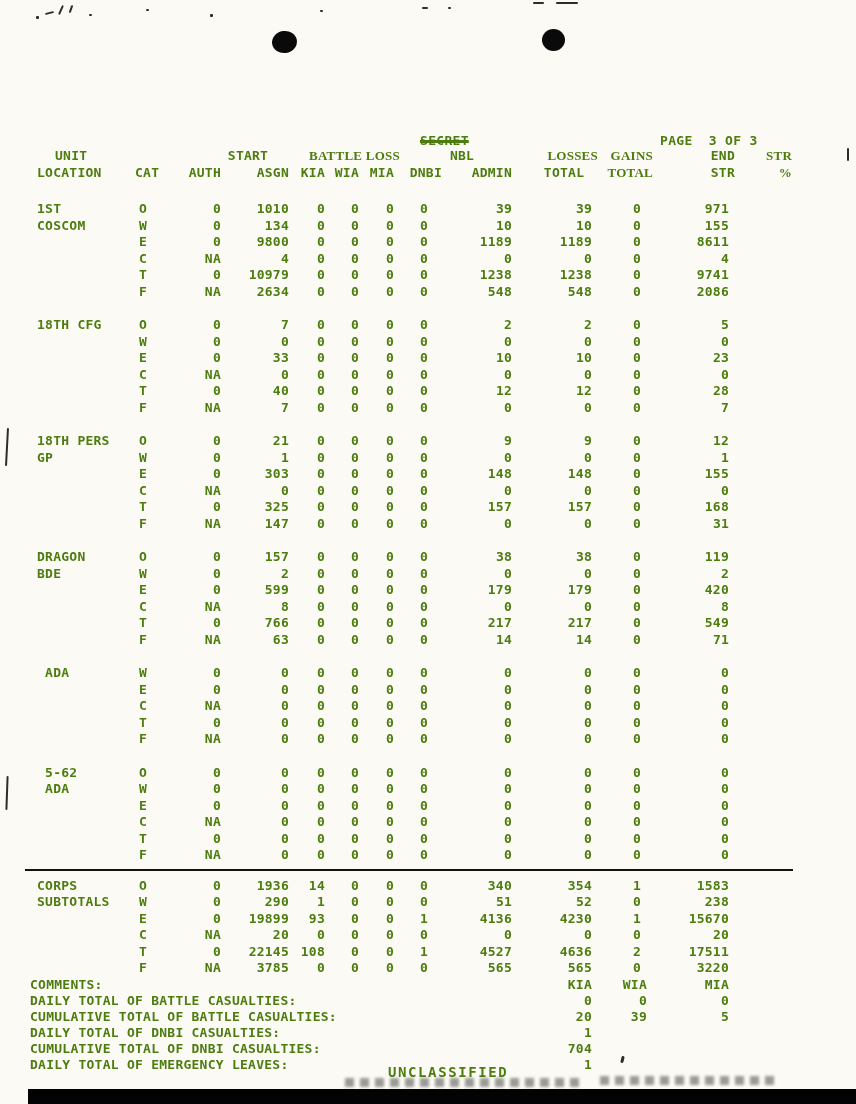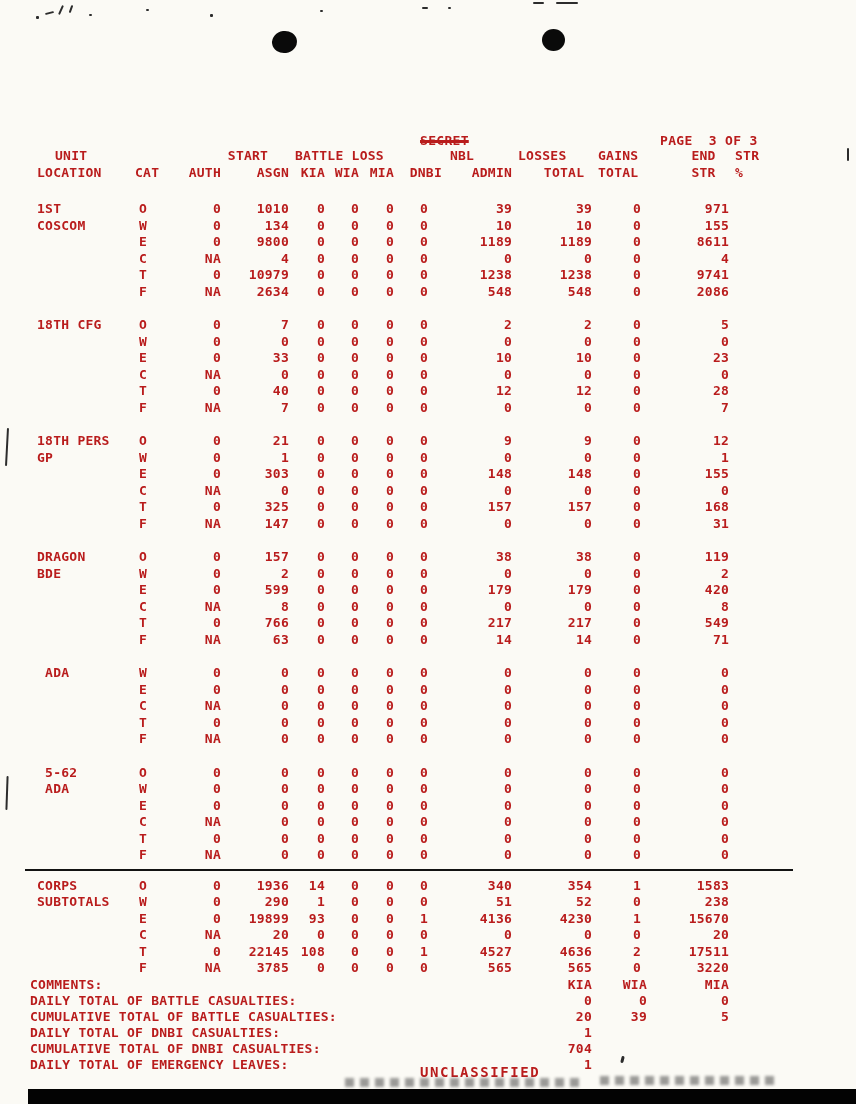--- a/index.html
+++ b/index.html
@@ -1,45 +1,45 @@
 <!DOCTYPE html>
 <html><head>
 <meta charset="utf-8">
 <style>
   html,body { margin:0; padding:0; background:#9a9a9a; }
   .page {
     position:relative; width:856px; height:1104px; margin:0 auto;
     background:#fbfaf5; overflow:hidden;
     font-family:"DejaVu Sans Mono", monospace;
-    font-weight:bold; color:#b91c1c;
+    font-weight:bold; color:#4d7c0f;
   }
   
   .secret {
     position:absolute; left:420px; top:133px; font-size:13px;
     text-decoration:line-through; text-decoration-thickness:2.5px;
     letter-spacing:0.3px; white-space:pre;
   }
   .page-label { position:absolute; left:660px; top:133px; font-size:13px; white-space:pre; letter-spacing:0.3px; }
-  .unclassified { position:absolute; left:420px; top:1064px; font-size:14px; letter-spacing:1.6px; white-space:pre; }
+  .unclassified { position:absolute; left:388px; top:1064px; font-size:14px; letter-spacing:1.6px; white-space:pre; }
 
   
   .content { position:absolute; left:30px; top:148px; width:770px; }
   table { border-collapse:collapse; table-layout:fixed; width:762px; }
   td {
     font:bold 13px "DejaVu Sans Mono", monospace; letter-spacing:0.25px;
     height:16.5px; line-height:16.5px; padding:0; vertical-align:middle;
     white-space:pre; overflow:visible;
   }
   thead td { height:16.5px; }
   .h-unit   { text-align:left;  padding-left:25px; }
   .h-loc    { text-align:left;  padding-left:7px; }
   .h-start  { text-align:center; padding-left:28px; }
-  .h-center { text-align:left; }
+  .h-center { text-align:right;font-family:Liberation Serif, serif; }
   .h-nbl    { text-align:center; padding-left:6px;margin-top:16px; }
-  .h-end    { text-align:center; padding-left:19px; }
+  .h-end    { text-align:right; padding-left:19px; }
   .h-cat    { text-align:left; }
   .h-auth   { text-align:right; padding-right:4px; }
   .h-asgn   { text-align:right; padding-right:6px; }
   .h-kwm    { text-align:right; padding-right:6px; }
   .h-dnbi   { text-align:right; padding-right:2px; }
   .h-admin  { text-align:right; padding-right:6px; }
   .h-total1 { text-align:center; padding-left:12px; }
 
   .col-unit   { text-align:left;  padding-left:7px; }
   .col-cat    { text-align:left;  padding-left:4px; }

